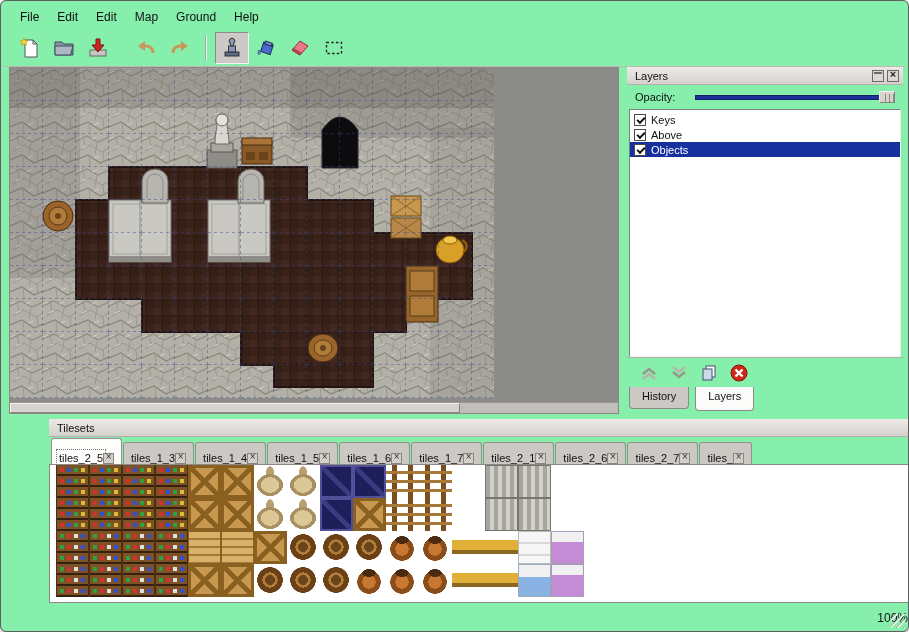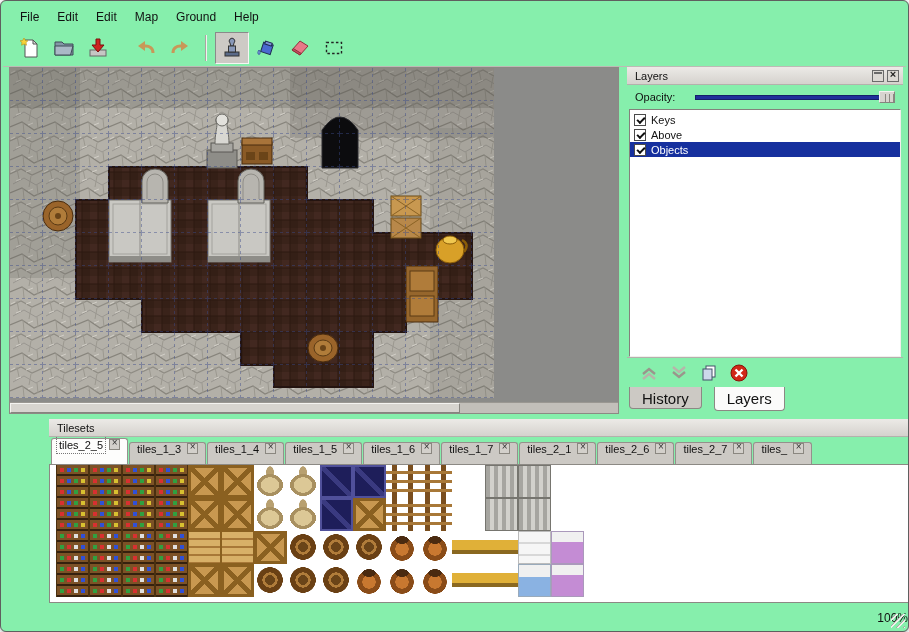--- a/index.html
+++ b/index.html
@@ -61,30 +61,30 @@
     font-size:11px; cursor:pointer; }
   .layer-row.selected{ background:#16309e; color:#ffffff; }
   .cbx{ width:12px; height:12px; background:#fff; border:1px solid #4a4a4a; position:relative; flex:0 0 auto; cursor:pointer; }
   .cbx.checked::after{ content:""; position:absolute; left:2px; top:2px; width:6px; height:3px;
     border-left:2px solid #101010; border-bottom:2px solid #101010; transform:rotate(-45deg); }
   .layer-tools{ height:30px; display:flex; align-items:center; gap:6px; padding-left:10px;
     border-top:1px solid #b4b1ac; }
   .lt-btn{ width:24px; height:22px; background:transparent; border:1px solid transparent;
     display:flex; align-items:center; justify-content:center; cursor:pointer; }
   .panel-tabbar{ height:28px; display:flex; align-items:flex-start; padding-left:2px; }
-  .ptab{ height:22px; padding:3px 12px 0 12px; font-size:15px; background:#ccc9c4;
-    border:1px solid #8c8984; border-top:none; border-radius:0 0 4px 4px; margin-right:12px; cursor:pointer;text-align:right; }
+  .ptab{ height:22px; padding:3px 12px 0 12px; font-size:11px; background:#ccc9c4;
+    border:1px solid #8c8984; border-top:none; border-radius:0 0 4px 4px; margin-right:6px; cursor:pointer;text-align:right; }
   .ptab.active{ background:#fbfbfa; height:24px; }
   
   .tilesets-panel{ position:absolute; left:4px; top:418px; width:901px; height:184px;
     display:flex; flex-direction:column;margin-left:44px; }
   .ts-tabrow{ height:27px; display:flex; align-items:flex-end; position:relative;
     padding-left:2px; }
   .ts-tabs{ display:flex; align-items:flex-end; overflow:hidden; width:calc(100% - 38px); height:27px; }
-  .ts-tab{ flex:0 0 auto; height:22px; display:flex; align-items:flex-start; gap:6px;
+  .ts-tab{ flex:0 0 auto; height:22px; display:flex; align-items:flex-end; 
     padding:0 7px; font-size:11px; background:#ccc9c4; border:1px solid #94918c;
     border-bottom:none; border-radius:3px 3px 0 0; margin-right:1px; cursor:pointer; white-space:nowrap; }
   .ts-tab.active{ height:26px; background:#fdfdfc; }
   .ts-tab.active .tab-label{ outline:1px dotted #777; outline-offset:2px; }
   .tab-close{ width:11px; height:11px; border:1px solid #8a8780; background:#d3d0cb;
     position:relative; cursor:pointer; flex:0 0 auto; }
   .tab-close::after{ content:"×"; position:absolute; left:0; right:0; top:-3.5px; text-align:center;
     font-size:10px; color:#333; }
   .ts-arrows{ position:absolute; right:2px; bottom:1px; display:flex; gap:1px; }
   .arr-btn{ width:17px; height:22px; background:#d3d0cb; border:1px solid;

